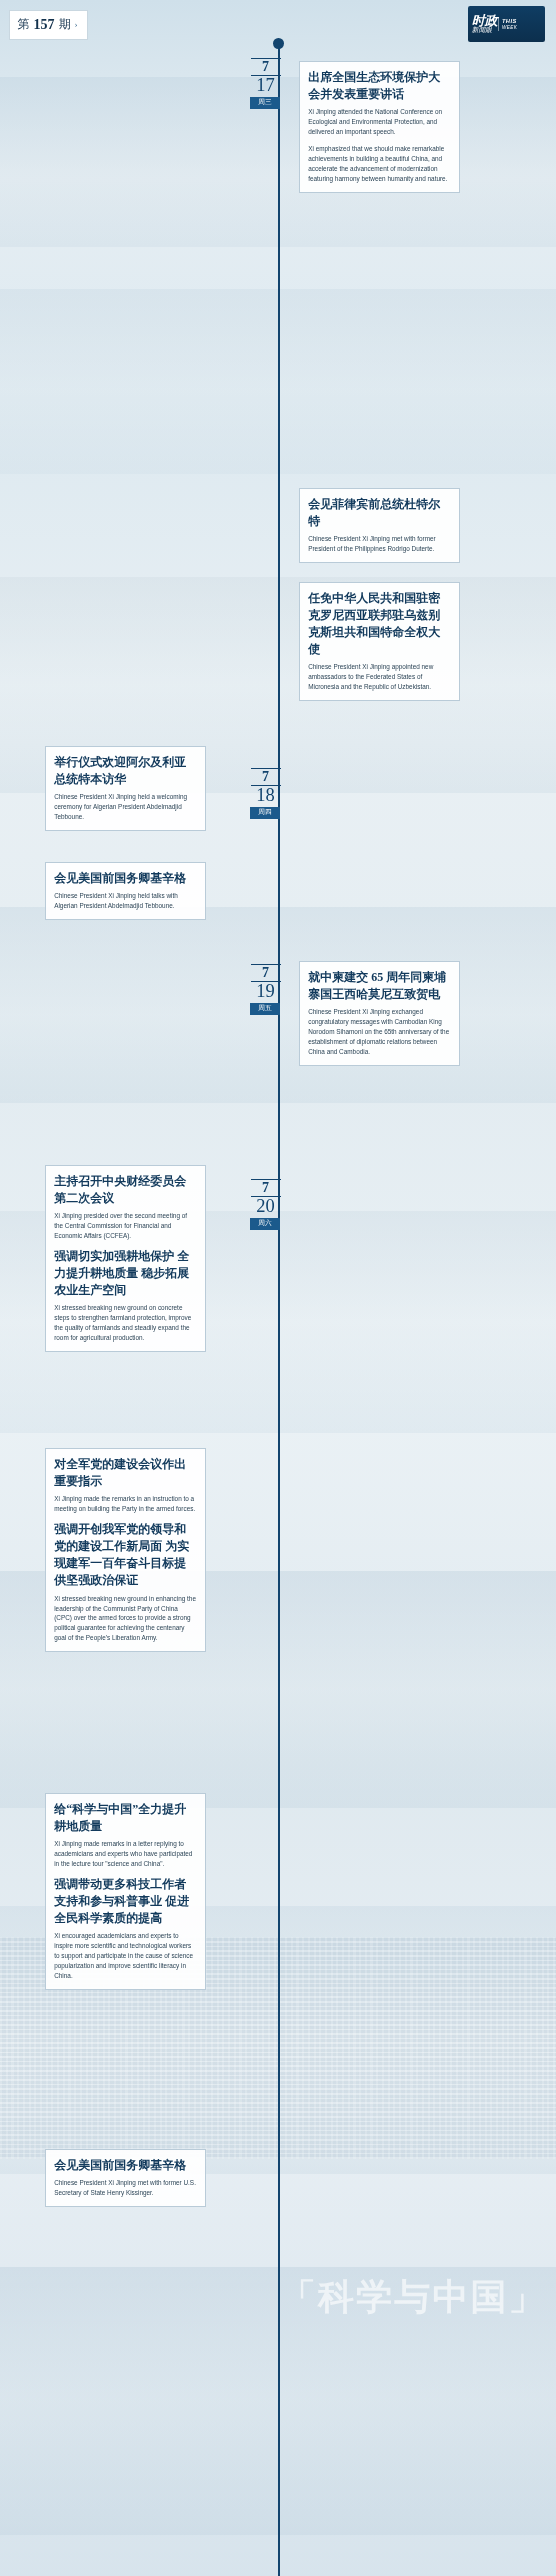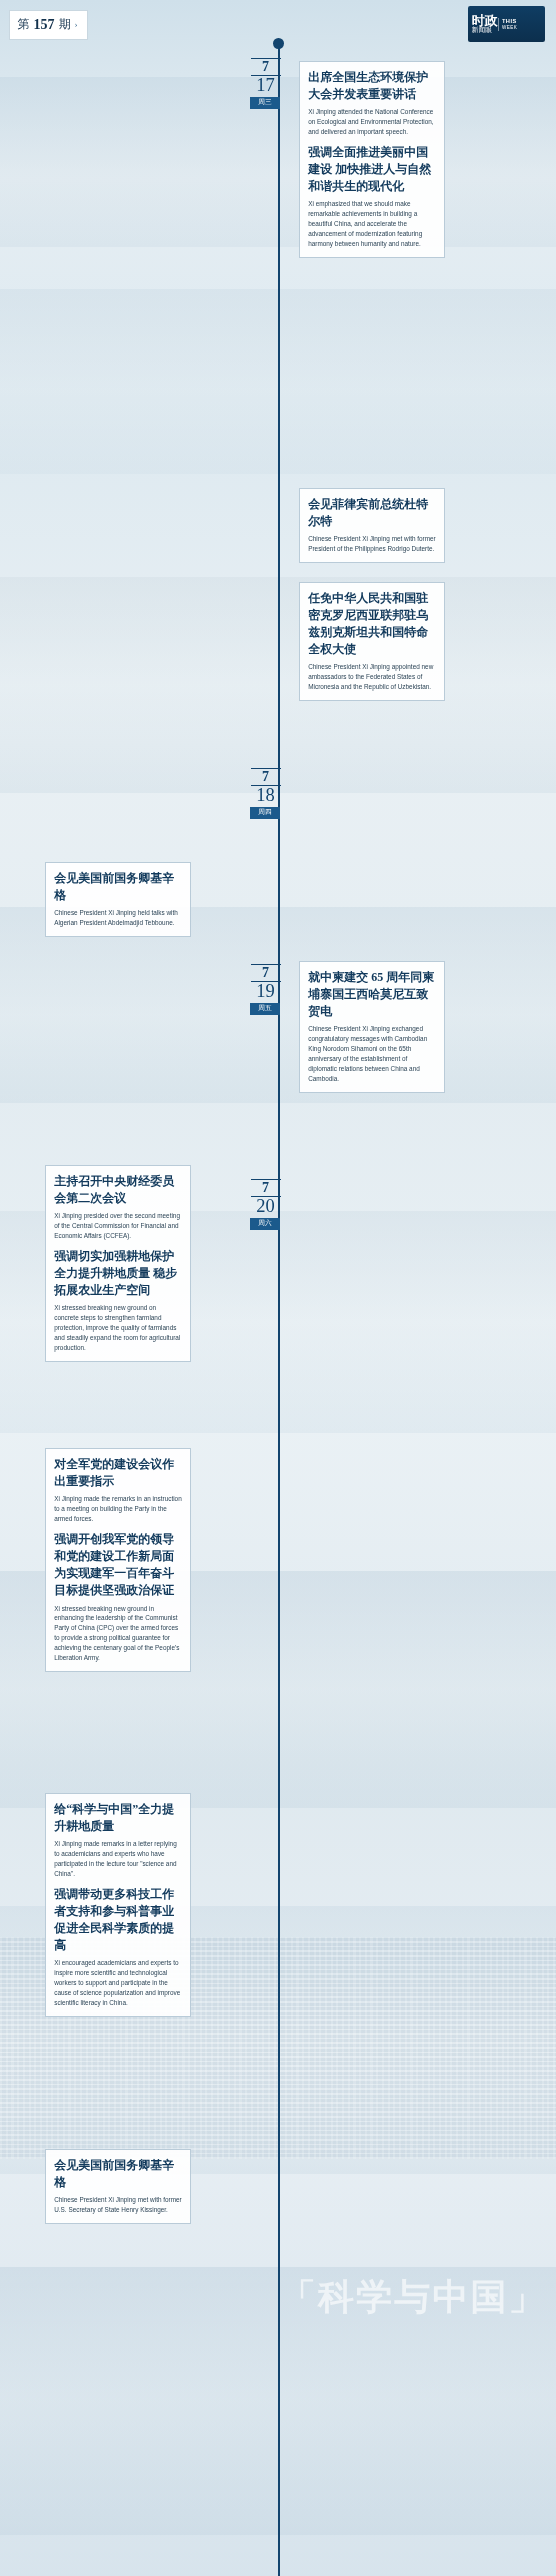--- a/index.html
+++ b/index.html
@@ -70,20 +70,21 @@
   .issue-tag .num { font-size: 14px; font-weight: bold; }
   .issue-tag .arrow { color:#1a4f7a; font-size: 7.7px; }
 
   .logo {
     position: absolute; right: 11.3px; top: 6.2px;
     width: 77px; height: 36px;
     background: linear-gradient(180deg,#0f3d63,#0c2f4d);
     border-radius: 2.1px;
     display: flex; align-items: center; gap: 0;
     padding: 3.1px 4.1px;
+    font-style: italic;
   }
   .logo .cn {
     color: #fff; font-family: "Liberation Serif", serif;
     font-size: 13px; font-weight: bold; line-height: 1.0;
   }
   .logo .cn small { display:block; font-size: 6.7px; font-weight: normal; }
   .logo .en {
     color:#fff; font-size:4.6px; letter-spacing:0.5px; line-height:1.3;
     border-left: 0.5px solid rgba(255,255,255,.45); padding-left:3.1px;
   }
@@ -118,21 +119,21 @@
   .date .w {
     margin-top: 2.1px;
     background: #1b5a8c; color:#fff;
     font-size: 6.7px; padding: 1.5px 0 2.1px;
     width: 30px;
   }
 
   
   .card {
     position: absolute;
-    width: 146px;
+    width: 161px;
     background: rgba(255,255,255,.93);
     border: 0.5px solid #b9cbd8;
     padding: 7.2px 8.2px 8.2px;
   }
   .card.right { left: 299px; }
   .card.left  { left: 45px; }
 
   .card h3 {
     font-size: 12px;
     line-height: 1.42;
@@ -217,39 +218,44 @@
     <div class="d">20</div>
     <div class="w">周六</div>
   </div>
 
   <div class="card right" style="top:61px">
     <div class="blk">
       <h3>出席全国生态环境保护大会并发表重要讲话</h3>
       <p class="en">Xi Jinping attended the National Conference on Ecological and Environmental Protection, and delivered an important speech.</p>
     </div>
     <div class="blk">
-      <h3>强调全面推进美丽中国建设 加快推进人与自然和谐共生的现代化</h3>
       <p class="en">Xi emphasized that we should make remarkable achievements in building a beautiful China, and accelerate the advancement of modernization featuring harmony between humanity and nature.</p>
     </div>
   </div>
 
   <div class="card right" style="top:488px">
     <div class="blk">
       <h3>会见菲律宾前总统杜特尔特</h3>
       <p class="en">Chinese President Xi Jinping met with former President of the Philippines Rodrigo Duterte.</p>
     </div>
   </div>
 
   <div class="card right" style="top:582px">
     <div class="blk">
       <h3>任免中华人民共和国驻密克罗尼西亚联邦驻乌兹别克斯坦共和国特命全权大使</h3>
       <p class="en">Chinese President Xi Jinping appointed new ambassadors to the Federated States of Micronesia and the Republic of Uzbekistan.</p>
     </div>
   </div>
 
+  <div class="card left" style="top:746px">
+    <div class="blk">
+      <h3>举行仪式欢迎阿尔及利亚总统特本访华</h3>
+      <p class="en">Chinese President Xi Jinping held a welcoming ceremony for Algerian President Abdelmadjid Tebboune.</p>
+    </div>
+  </div>
 
   <div class="card left" style="top:862px">
     <div class="blk">
       <h3>会见美国前国务卿基辛格</h3>
       <p class="en">Chinese President Xi Jinping held talks with Algerian President Abdelmadjid Tebboune.</p>
     </div>
   </div>
 
   <div class="card right" style="top:961px">
     <div class="blk">

